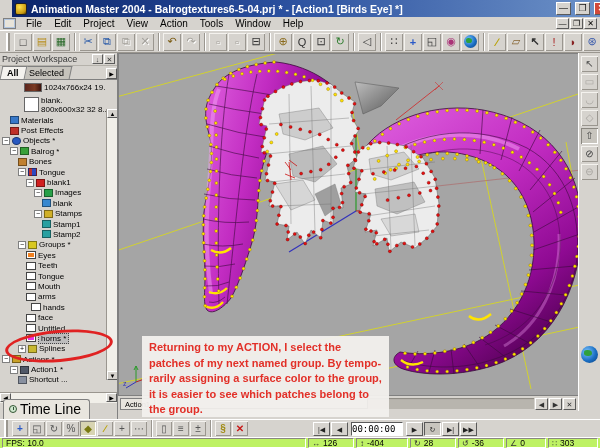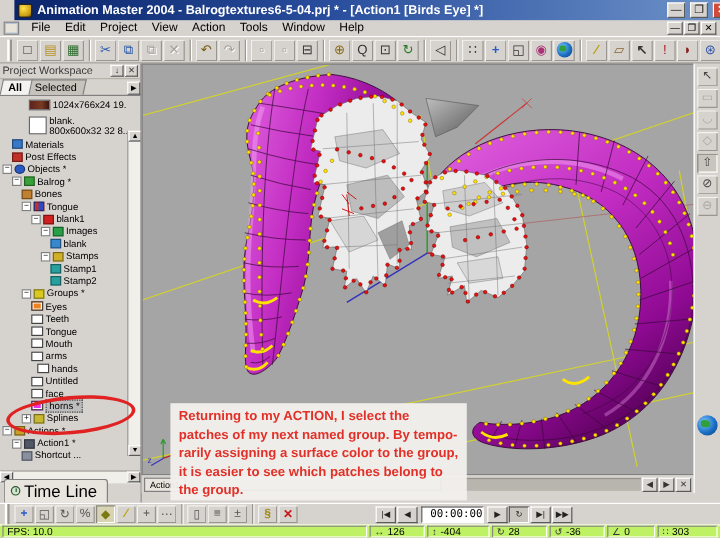--- a/index.html
+++ b/index.html
@@ -114,21 +114,21 @@
     border-top:1px solid #fff; display:flex; align-items:center; padding-left:4px; }
   .tbtn2 { width:16px; height:15px; flex:none; display:flex; align-items:center; justify-content:center;
     font-size:10px; color:#555; background:#d6d3ce;
     box-shadow:inset 1px 1px 0 #f4f2ee, inset -1px -1px 0 #9a968f; margin-right:1px; }
   .tbtn2.pressed { background:#d8d4b2; box-shadow:inset 1px 1px 0 #8a8780, inset -1px -1px 0 #fff; }
   .playback { display:flex; align-items:center; gap:1px; margin-left:64px; }
   .pbtn { width:17px; height:14px; font-size:7px; line-height:13px; text-align:center; color:#222;
     background:#d6d3ce; border:1px solid; border-color:#fff #5a5a5a #5a5a5a #fff; flex:none; }
   .pbtn.pressed { border-color:#5a5a5a #fff #fff #5a5a5a; background:#c8c5be; }
   .timebox { width:52px; height:14px; background:#fff; border:1px solid; border-color:#5a5a5a #fff #fff #5a5a5a;
-    font-family:"DejaVu Sans Mono",monospace; font-size:9px; line-height:13px; text-align:right; margin:0 2px; }
+    font-family:"DejaVu Sans Mono",monospace; font-size:9px; line-height:13px; text-align:left; margin:0 2px; }
 
   
   .statusbar { position:absolute; left:0; top:437px; width:600px; height:11px; background:#bef264;
     display:flex; align-items:center; font-size:8.5px; gap:2px; padding:0 2px; border-top:1px solid #fff; }
   .scell { height:10px; line-height:9px; padding:0 3px; border:1px solid; border-color:#8a8780 #fff #fff #8a8780;
     display:flex; align-items:center; gap:3px; white-space:nowrap; }
   .scell.fps { flex:1; }
   .sicon { color:#333; font-size:8px; }
 
   
@@ -312,25 +312,25 @@
       <div class="tr" style="padding-left:26px">
         <span class="sw" style="background:#fff"></span>
         <span class="tl">arms</span>
       </div>
       <div class="tr" style="padding-left:31px">
         <span class="sw" style="background:#fff"></span>
         <span class="tl">hands</span>
       </div>
       <div class="tr" style="padding-left:26px">
         <span class="sw" style="background:#fff"></span>
-        <span class="tl">Untitled</span>
+        <span class="tl">face</span>
       </div>
       <div class="tr" style="padding-left:26px">
         <span class="sw" style="background:#fff"></span>
-        <span class="tl">face</span>
+        <span class="tl">Untitled</span>
       </div>
       <div class="tr" style="padding-left:26px">
         <span class="sw" style="background:#e832e8"></span>
         <span class="tl sel">horns *</span>
       </div>
       <div class="tr" style="padding-left:18px">
         <span class="exp">+</span>
         <span class="ic" style="background:#c8b830"></span>
         <span class="tl">Splines</span>
       </div>

